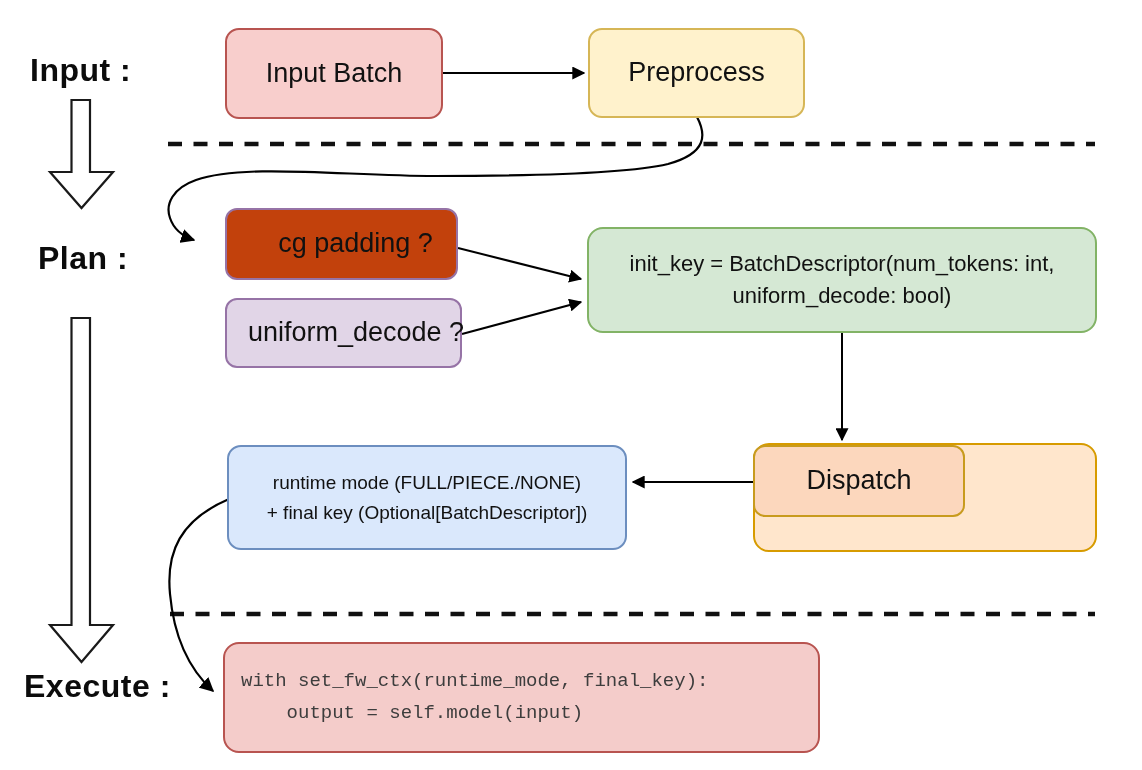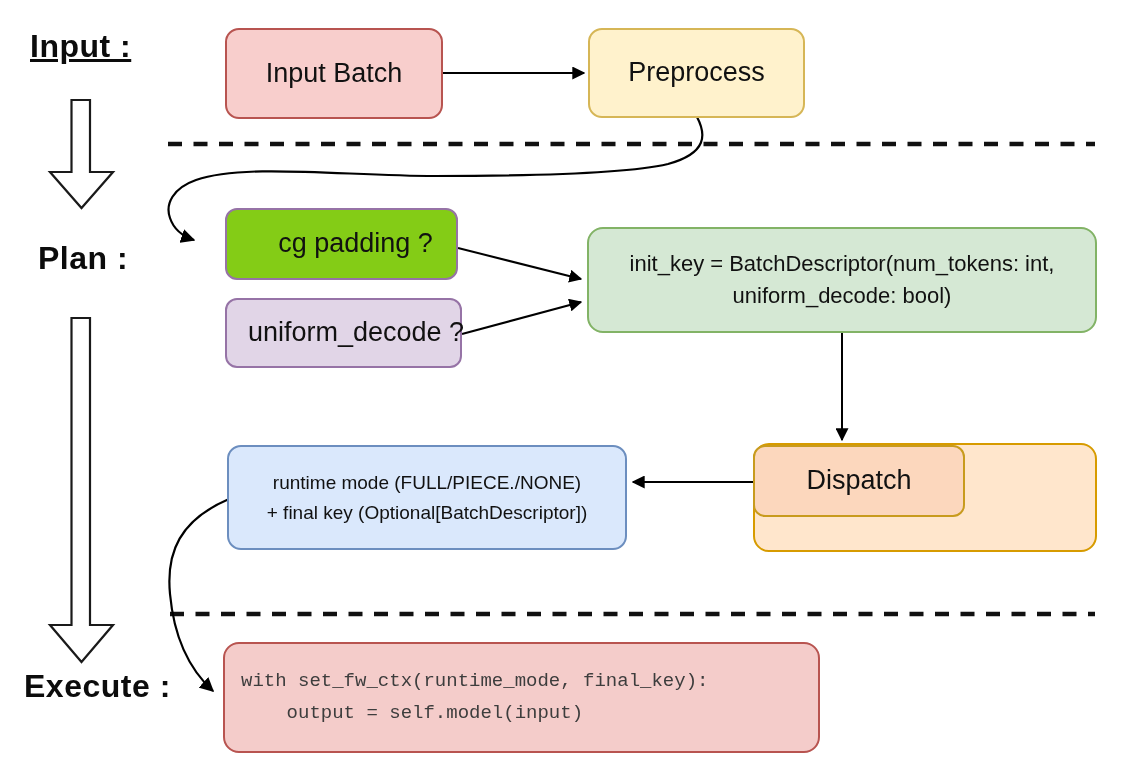--- a/index.html
+++ b/index.html
@@ -33,21 +33,21 @@
     flex-direction: column;
     align-items: center;
     justify-content: center;
     text-align: center;
     color: #111;
     line-height: 1.45;
   }
   .box .line { white-space: nowrap; }
   .node-input-batch   { left:225px; top:28px;  width:218px; height:91px;  background:#F8CECC; border-color:#B85450; font-size:27px; }
   .node-preprocess    { left:588px; top:28px;  width:217px; height:90px;  background:#FFF2CC; border-color:#D6B656; font-size:27px; }
-  .node-cg-padding    { left:225px; top:208px; width:233px; height:72px;  background:#84cc16; border-color:#9673A6; font-size:27px; border-radius:12px;padding-left:28px; }
+  .node-cg-padding    { left:225px; top:208px; width:233px; height:72px;  background:#c2410c; border-color:#9673A6; font-size:27px; border-radius:12px;padding-left:28px; }
   .node-uniform       { left:225px; top:298px; width:237px; height:70px;  background:#E1D5E7; border-color:#9673A6; font-size:27px; border-radius:12px;padding-left:25px; }
   .node-init-key      { left:587px; top:227px; width:510px; height:106px; background:#D5E8D4; border-color:#82B366; font-size:22px; border-radius:16px; }
   .node-runtime       { left:227px; top:445px; width:400px; height:105px; background:#DAE8FC; border-color:#6C8EBF; font-size:19px; line-height:1.55; }
   .node-cuda-outer    { left:753px; top:443px; width:344px; height:109px; background:#FFE6CC; border-color:#D79B00; font-size:25px; border-radius:16px; }
   .node-dispatch      { left:753px; top:445px; width:212px; height:72px;  background:#FCD7BD; border-color:#C89B1E; font-size:27px; border-radius:12px; }
   .node-execute-code  {
     left:223px; top:642px; width:597px; height:111px;
     background:#F4CCCA; border-color:#B85450; border-radius:16px;
     align-items:flex-start; text-align:left;
     font-family:"Liberation Mono","DejaVu Sans Mono",monospace;
@@ -82,21 +82,21 @@
     <path d="M 443 73 H 584" fill="none" stroke="#000" stroke-width="2" marker-end="url(#arrow)"></path>
     <path d="M 697 117 C 706 134 708 153 668 164 C 625 174 520 176 435 176
              C 345 176 245 163 196 180 C 173 188 165 204 170 218 C 174 230 182 236 194 240" fill="none" stroke="#000" stroke-width="2.2" marker-end="url(#arrow)"></path>
     <path d="M 458 248 L 581 279" fill="none" stroke="#000" stroke-width="2" marker-end="url(#arrow)"></path>
     <path d="M 462 334 L 581 302" fill="none" stroke="#000" stroke-width="2" marker-end="url(#arrow)"></path>
     <path d="M 842 333 V 440" fill="none" stroke="#000" stroke-width="2" marker-end="url(#arrow)"></path>
     <path d="M 753 482 H 633" fill="none" stroke="#000" stroke-width="2" marker-end="url(#arrow)"></path>
     <path d="M 229 499 C 180 520 166 552 170 594 C 174 638 190 670 213 691" fill="none" stroke="#000" stroke-width="2.2" marker-end="url(#arrow)"></path>
   </svg>
 
-  <div class="stage-label" style="left:30px; top:28px;text-decoration:underline;">Input :</div>
+  <div class="stage-label" style="left:30px; top:52px;">Input :</div>
   <div class="stage-label" style="left:38px; top:240px;">Plan :</div>
   <div class="stage-label" style="left:24px; top:668px;">Execute :</div>
 
   <div class="box node-input-batch">
     <span class="line">Input Batch</span>
   </div>
 
   <div class="box node-preprocess">
     <span class="line">Preprocess</span>
   </div>

